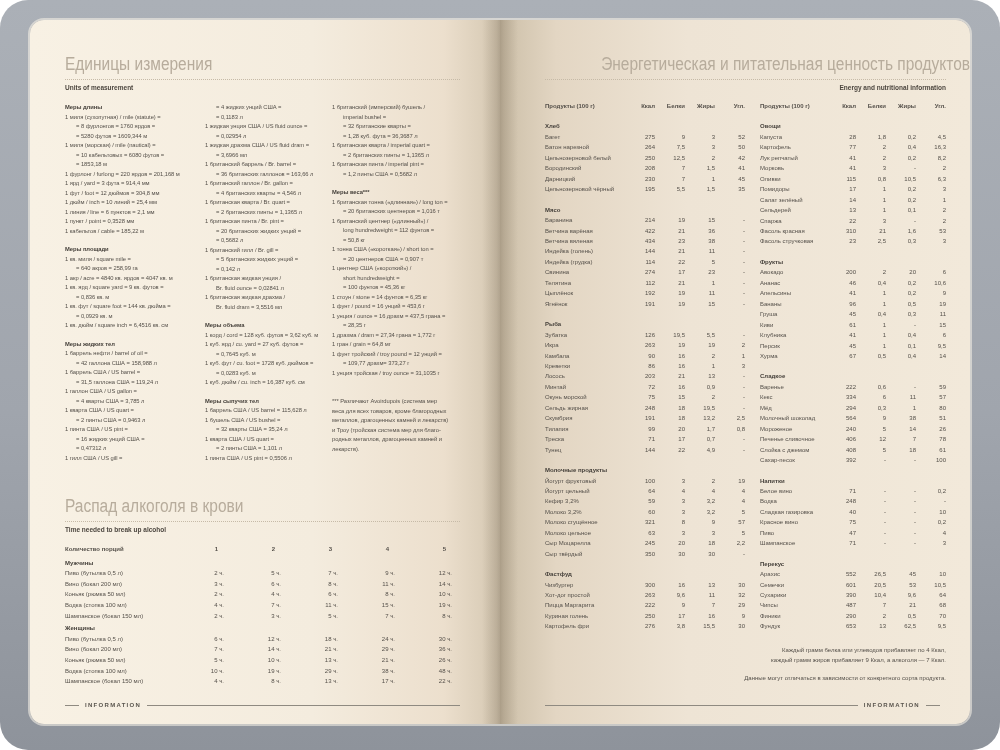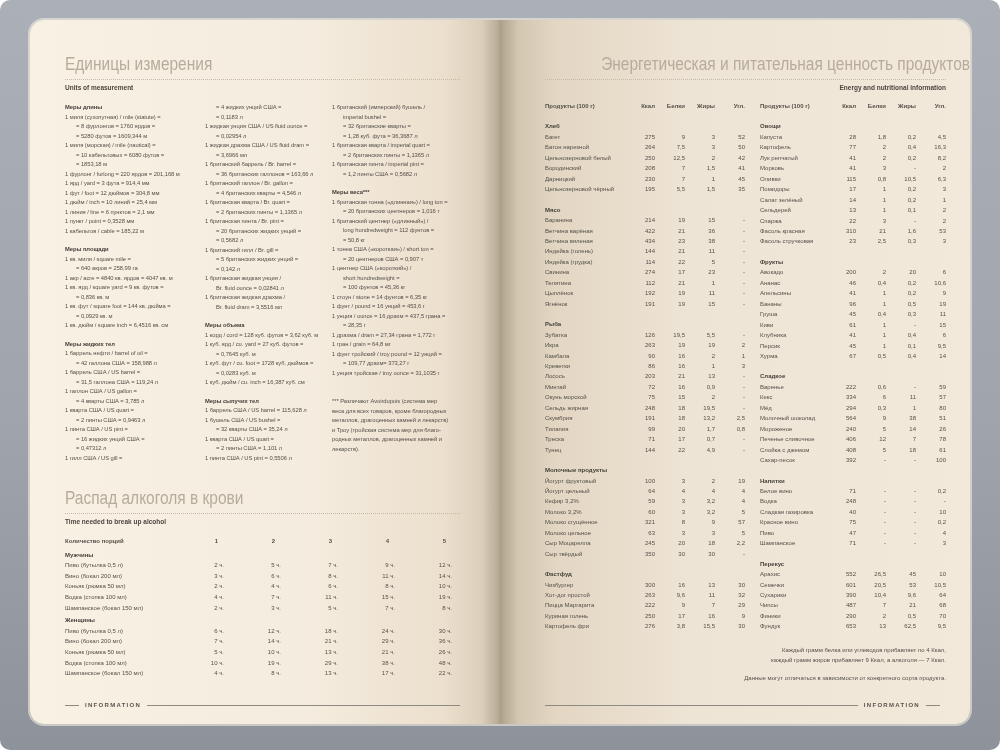--- a/index.html
+++ b/index.html
@@ -1,19 +1,19 @@
 <!DOCTYPE html>
 <html><head>
 <meta charset="utf-8">
 <style>
   * { margin:0; padding:0; box-sizing:border-box; }
   html,body { width:1000px; height:750px; }
   body { background:#ffffff; font-family:"Liberation Sans", sans-serif; color:#55504a; }
 
-  .cover { position:relative; width:1000px; height:750px; border-radius:10px;
+  .cover { position:relative; width:1000px; height:750px; border-radius:28px;
            background:linear-gradient(180deg,#abb0b7 0%,#a0a5ad 55%,#8e939b 100%); }
   .spread { position:absolute; left:30px; top:20px; width:940px; height:704px;
             border-radius:14px; display:flex; overflow:hidden; 
             box-shadow:0 0 0 2px rgba(249,244,234,.55), inset 0 0 12px rgba(70,55,35,.22); }
   .page { position:relative; width:470px; height:100%; }
   .page-left  { background:linear-gradient(90deg,#f8f1e4 0%,#f4ecde 60%,#ecdfcd 88%,#d4c7b1 100%); }
   .page-right { background:linear-gradient(270deg,#f2e9da 0%,#eee4d5 60%,#e3d6c3 88%,#ccbfa8 100%); }
   .spine { position:absolute; left:452px; top:0; bottom:0; width:36px; pointer-events:none;
            background:linear-gradient(90deg, rgba(77,62,44,0) 0%, rgba(77,62,44,.18) 40%, rgba(77,62,44,.26) 50%, rgba(77,62,44,.18) 60%, rgba(77,62,44,0) 100%); }
 
@@ -31,21 +31,21 @@
   
   .ucols { display:flex; margin-top:12px; }
   .ucol { font-size:5.8px; letter-spacing:-.05px; line-height:9.5px; white-space:nowrap; }
   .ucol1 { width:140px; } .ucol2 { width:127px; } .ucol3 { width:128px; }
   .ublock { margin-bottom:9px; }
   .unote  { margin-top:19px; }
   .utitle { font-weight:bold; color:#46413b; }
   .uline.ind { padding-left:11px; }
 
   
-  .alcohol { margin-top:16px; }
+  .alcohol { margin-top:24px; }
   .atable { margin-top:11px; font-size:6px; line-height:10.6px; padding-right:8px; }
   .arow { display:flex; }
   .aname { flex:1; }
   .acell { width:57px; text-align:right; }
   .ahead { font-weight:bold; margin-bottom:3px; }
   .ahead .acell { padding-right:6px; }
   .agroup { font-weight:bold; color:#46413b; margin-top:2px; }
 
   
   .ftables { display:flex; justify-content:space-between; margin-top:10px; }

